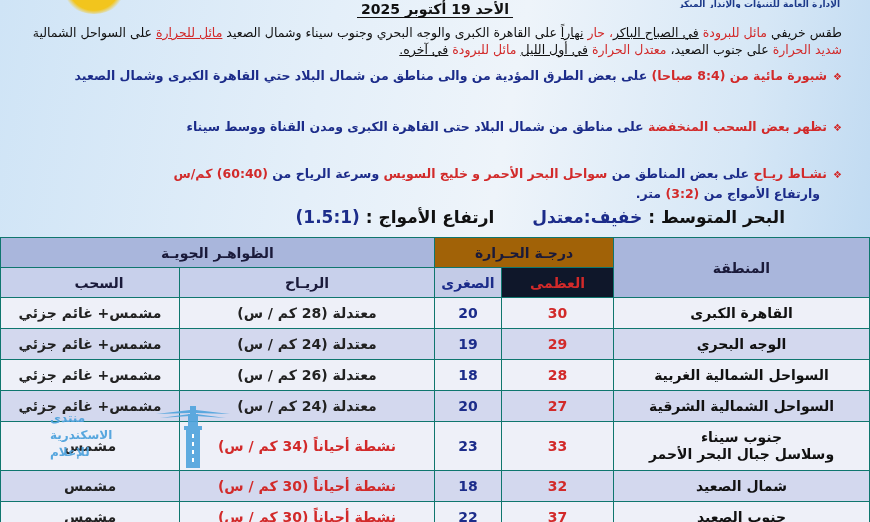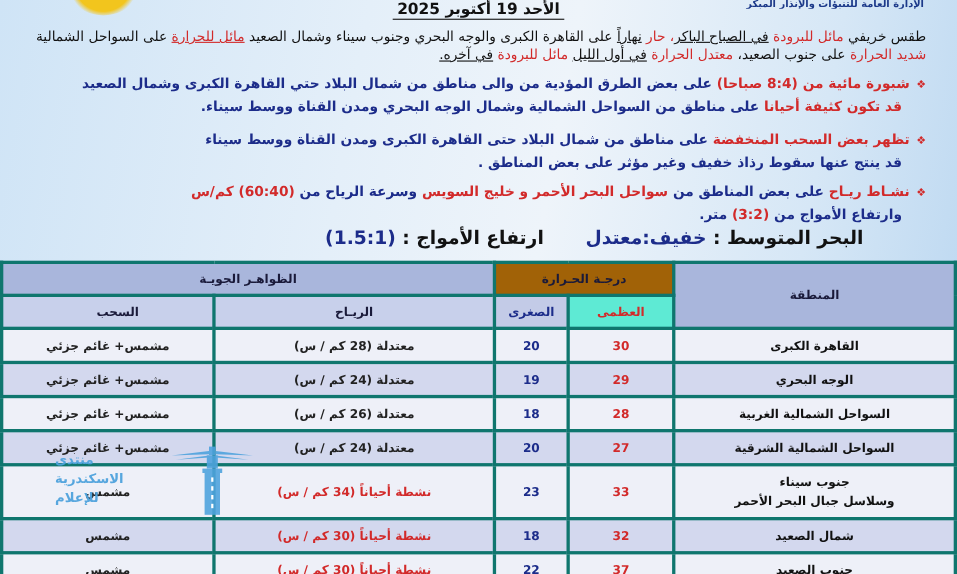--- a/index.html
+++ b/index.html
@@ -39,27 +39,27 @@
   .b2 { top: 117px; }
   .b3 { top: 164px; }
   .indent { padding-right: 22px; display: block; }
   .sea { position: absolute; right: 85px; top: 207px; font-size: 17px; font-weight: bold; color: #111; }
   .sea .gap { display: inline-block; width: 26px; }
 
   table.wx {
     position: absolute; left: 0; top: 237px; width: 870px; border-collapse: collapse;
     direction: rtl; font-weight: bold;
   }
-  table.wx td, table.wx th { text-align: center; border: 3px solid #0f766e; font-size: 11px; }
+  table.wx td, table.wx th { text-align: center; border: 1px solid #0f766e; font-size: 14px; }
   .h1 th { background: #a9b6dc; color: #1a1a3a; height: 30px; font-size: 12.5px; }
   .h2 th { height: 30px; font-size: 11.5px; }
   th.region { background: #a9b6dc; width: 256px; font-size: 12px; }
   th.temp-group { background: #a16207; }
   th.phen-group { background: #a9b6dc; }
-  th.maxh { background: #5eead4; color: #d22a2a; width: 96px; font-size: 9px; }
+  th.maxh { background: #0f172a; color: #d22a2a; width: 112px; font-size: 9px; }
   th.minh { background: #c3cbe7; color: #1c2c8a; width: 67px; font-size: 9px; }
   th.windh { background: #c8d0eb; color: #1a1a3a; width: 255px; }
   th.cloudh { background: #c8d0eb; color: #1a1a3a; padding-left: 18px; }
   tr.row td { height: 31px; }
   tr.row.tall td { height: 49px; }
   tr.row:nth-child(odd) td { background: #eef0f8; }
   tr.row:nth-child(even) td { background: #d3d8ee; }
   td.region-cell { font-size: 11.5px; color: #111; line-height: 17px; }
   td.max-cell { color: #d22a2a; font-size: 14px; }
   td.min-cell { color: #1c2c8a; font-size: 14px; }
@@ -94,27 +94,25 @@
   <span>على جنوب الصعيد،</span>
   <span class="red">معتدل الحرارة</span>
   <span class="ul">في أول الليل</span>
   <span class="red">مائل للبرودة</span>
   <span class="ul">في آخره.</span>
 </div>
 
 <div class="bullet b1">
   <span class="mark">❖</span><span class="red">شبورة مائية من (8:4 صباحا)</span>
   <span>على بعض الطرق المؤدية من والى مناطق من شمال البلاد حتي القاهرة الكبرى وشمال الصعيد</span>
-  <span class="indent"><span class="red">قد تكون كثيفة أحيانا</span> <span>على مناطق من السواحل الشمالية وشمال الوجه البحري ومدن القناة ووسط سيناء.</span></span>
 </div>
 
 <div class="bullet b2">
   <span class="mark">❖</span><span class="red">تظهر بعض السحب المنخفضة</span>
   <span>على مناطق من شمال البلاد حتى القاهرة الكبرى ومدن القناة ووسط سيناء</span>
-  <span class="indent"><span>قد ينتج عنها سقوط رذاذ خفيف وغير مؤثر على بعض المناطق .</span></span>
 </div>
 
 <div class="bullet b3">
   <span class="mark">❖</span><span class="red">نشـاط ريـاح</span>
   <span>على بعض المناطق من</span>
   <span class="red">سواحل البحر الأحمر و خليج السويس</span>
   <span>وسرعة الرياح من</span>
   <span class="red">(60:40) كم/س</span>
   <span class="indent"><span>وارتفاع الأمواج من</span> <span class="red">(3:2)</span> <span>متر.</span></span>
 </div>

